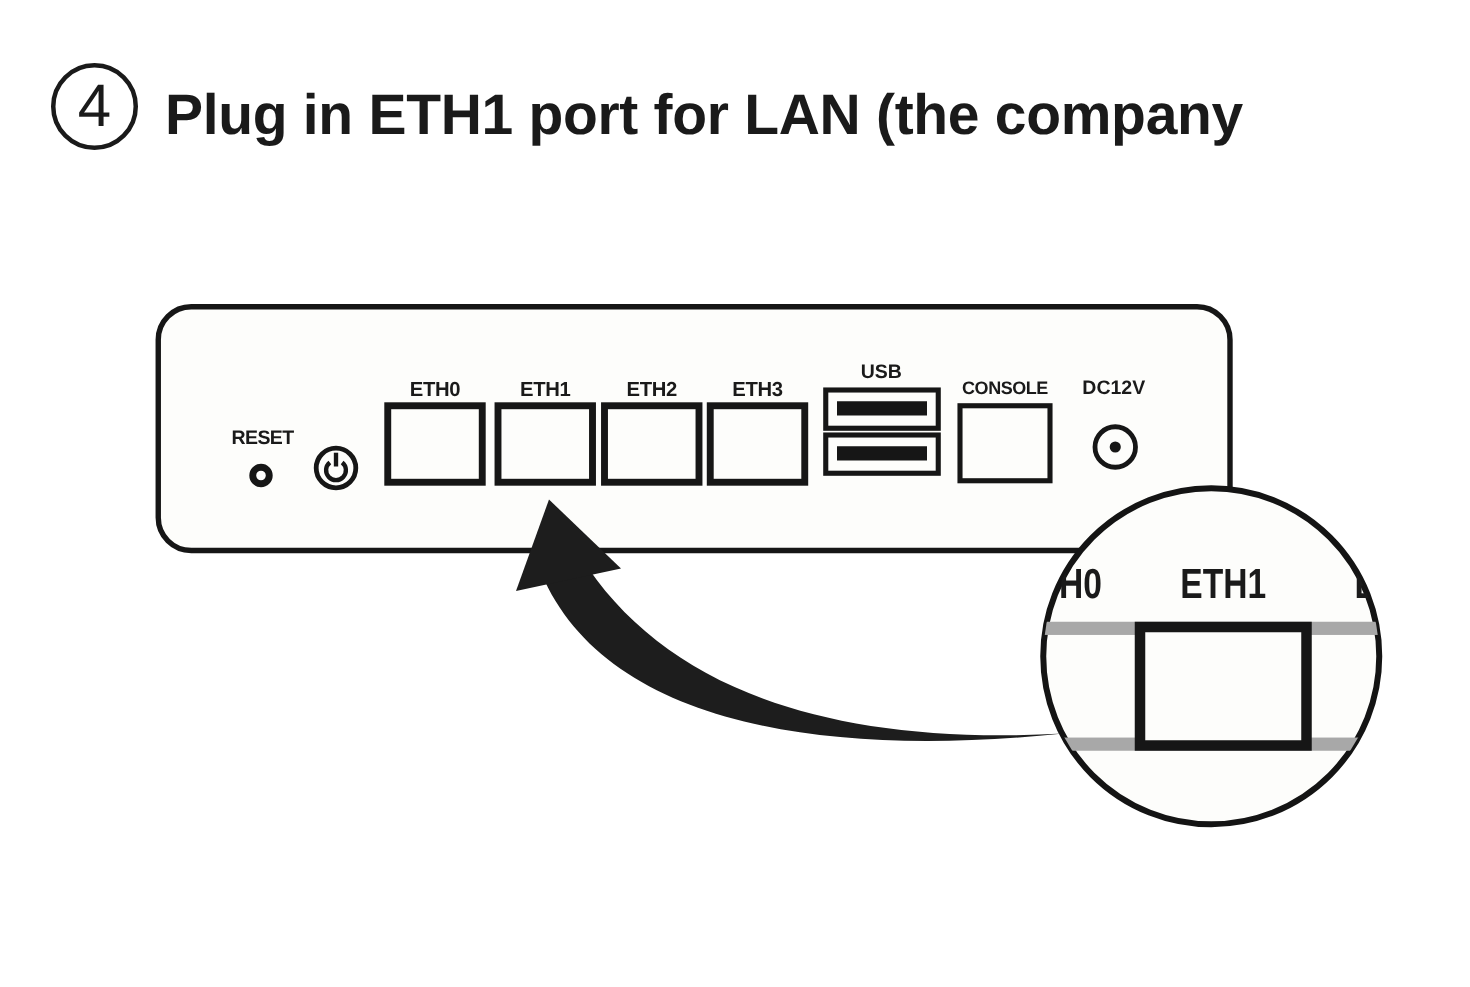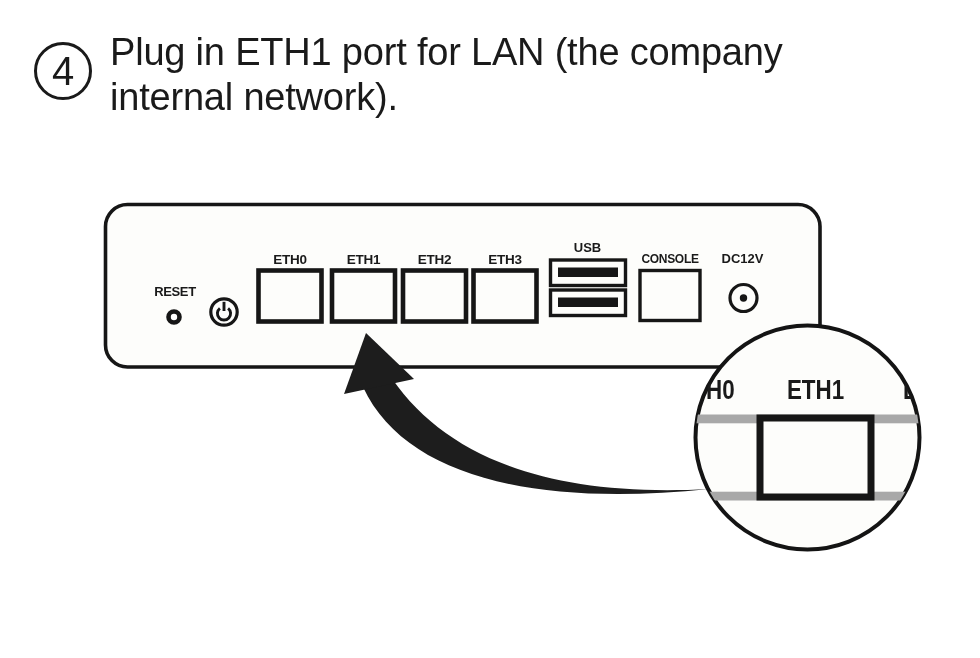--- a/index.html
+++ b/index.html
@@ -14,23 +14,23 @@
   }
   
   .step-badge {
     position:absolute; left:34px; top:42px;
     width:58px; height:58px; box-sizing:border-box;
     border:3.6px solid #1a1a1a; border-radius:50%;
     display:flex; align-items:center; justify-content:center;
     font-size:40px; line-height:1; font-weight:400;
   }
   .step-text {
-    position:absolute; left:110px; top:30px;
+    position:absolute; left:110px; top:55px;
     font-size:38px; line-height:45px; letter-spacing:-0.2px;
-    font-weight:400; white-space:nowrap;
+    font-weight:700; white-space:nowrap;
   }
   
   .diagram { position:absolute; left:0; top:0; }
   .diagram text {
     font-family:"Liberation Sans","DejaVu Sans",sans-serif;
     font-weight:700; fill:#1a1a1a;
   }
   .t-port   { font-size:13.5px; text-anchor:middle; letter-spacing:-0.2px; }
   .t-usb    { font-size:13px;   text-anchor:middle; }
   .t-cons   { font-size:12px;   text-anchor:middle; letter-spacing:-0.3px; }
@@ -45,21 +45,20 @@
 <body>
 
 <div class="stage">
 
   <div class="step-badge">
     <span>4</span>
   </div>
 
   <div class="step-text">
     <div>Plug in ETH1 port for LAN (the company</div>
-    <div>internal network).</div>
   </div>
 
   <svg class="diagram" width="980" height="658" viewBox="0 0 980 658">
 
     <defs>
       <clipPath id="lens-clip">
         <circle cx="807.5" cy="437.5" r="112"></circle>
       </clipPath>
     </defs>
 

